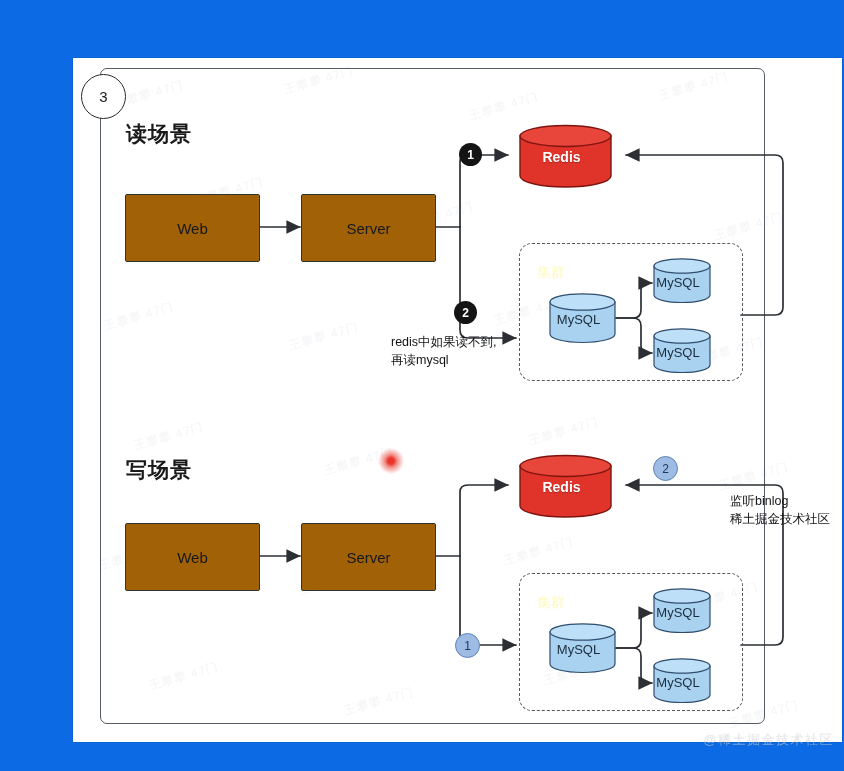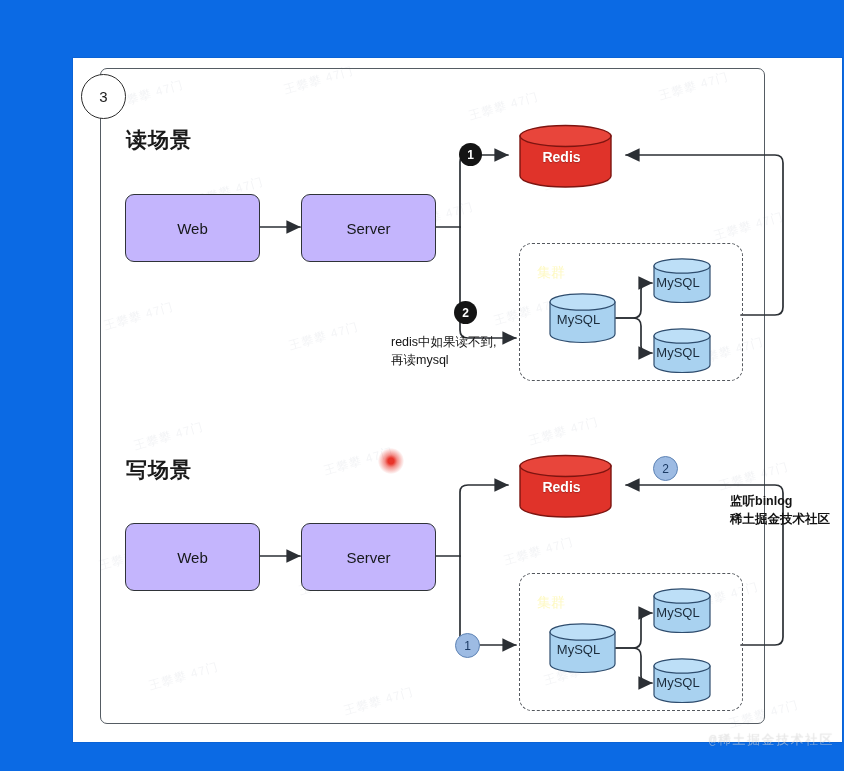--- a/index.html
+++ b/index.html
@@ -34,41 +34,40 @@
     font-size:12px;letter-spacing:1px;white-space:nowrap;
     transform:rotate(-16deg);
   }
 
   
   .brand-wm{
     position:absolute;right:10px;bottom:22px;
     color:rgba(255,255,255,.45);
     font-size:13px;letter-spacing:1.5px;white-space:nowrap;
     text-shadow:0 0 1px rgba(0,0,0,.18);
-    font-family:Liberation Mono, monospace;
   }
 
   
   .sec-title{
     position:absolute;color:#1a1a1a;font-size:21px;font-weight:700;
     letter-spacing:1px;white-space:nowrap;
   }
 
   
   .step-circle{
     position:absolute;width:43px;height:43px;border-radius:50%;
     border:1.4px solid #2b2b2b;background:#ffffff;
     display:flex;align-items:center;justify-content:center;
     font-size:15px;color:#1a1a1a;z-index:6;
   }
 
   
   .node-box{
-    position:absolute;border:1.4px solid #2f3338;border-radius:9px;
-    background:#c4b5fd;display:flex;align-items:center;justify-content:center;
+    position:absolute;border:1.4px solid #2f3338;border-radius:2px;
+    background:#a16207;display:flex;align-items:center;justify-content:center;
     font-size:15px;color:#16181a;
   }
 
   
   .cyl{position:absolute;}
   .cyl svg{display:block;overflow:visible;}
   .cyl .cyl-label{
     position:absolute;left:0;right:8px;top:50%;transform:translateY(-42%);
     text-align:center;font-size:14px;font-weight:700;
     pointer-events:none;
@@ -92,21 +91,21 @@
   }
   .badge.dark{background:#141414;color:#ffffff;}
   .badge.blue{background:#9dbbe3;color:#1b3a63;border:1.2px solid #5f84b5;font-weight:400;}
 
   
   .annot{
     position:absolute;font-size:12.5px;color:#141414;line-height:1.45;
     white-space:nowrap;
   }
   .annot.center{text-align:center;}
-  .annot.right{text-align:left;font-weight:bold;}
+  .annot.right{text-align:left;}
 
   
   .wires{position:absolute;left:0;top:0;width:844px;height:771px;pointer-events:none;}
 
   
   .cursor-dot{
     position:absolute;width:26px;height:26px;border-radius:50%;
     background:radial-gradient(circle at 50% 50%,
       #e8342a 0%, #e8342a 16%, rgba(232,52,42,.55) 34%,
       rgba(232,52,42,.22) 56%, rgba(232,52,42,0) 72%);
@@ -180,21 +179,21 @@
 
       <path d="M741,645 L775,645 Q783,645 783,637 L783,493 Q783,485 775,485 L626,485" marker-end="url(#ah)"></path>
 
       <path d="M616,648 L633,648 Q641,648 641,640 L641,620 Q641,613 649,613 L652,613" marker-end="url(#ah)"></path>
       <path d="M616,648 L633,648 Q641,648 641,656 L641,676 Q641,683 649,683 L652,683" marker-end="url(#ah)"></path>
     </g>
   </svg>
 
   <div class="step-circle" style="left:81px;top:74px">3</div>
 
-  <div class="sec-title" style="left:126px;top:126px">读场景</div>
+  <div class="sec-title" style="left:126px;top:120px">读场景</div>
 
   <div class="node-box" style="left:125px;top:194px;width:133px;height:66px">
     <span>Web</span>
   </div>
 
   <div class="node-box" style="left:301px;top:194px;width:133px;height:66px">
     <span>Server</span>
   </div>
 
   <div class="cyl redis" style="left:519px;top:125px;width:93px;height:62px">

